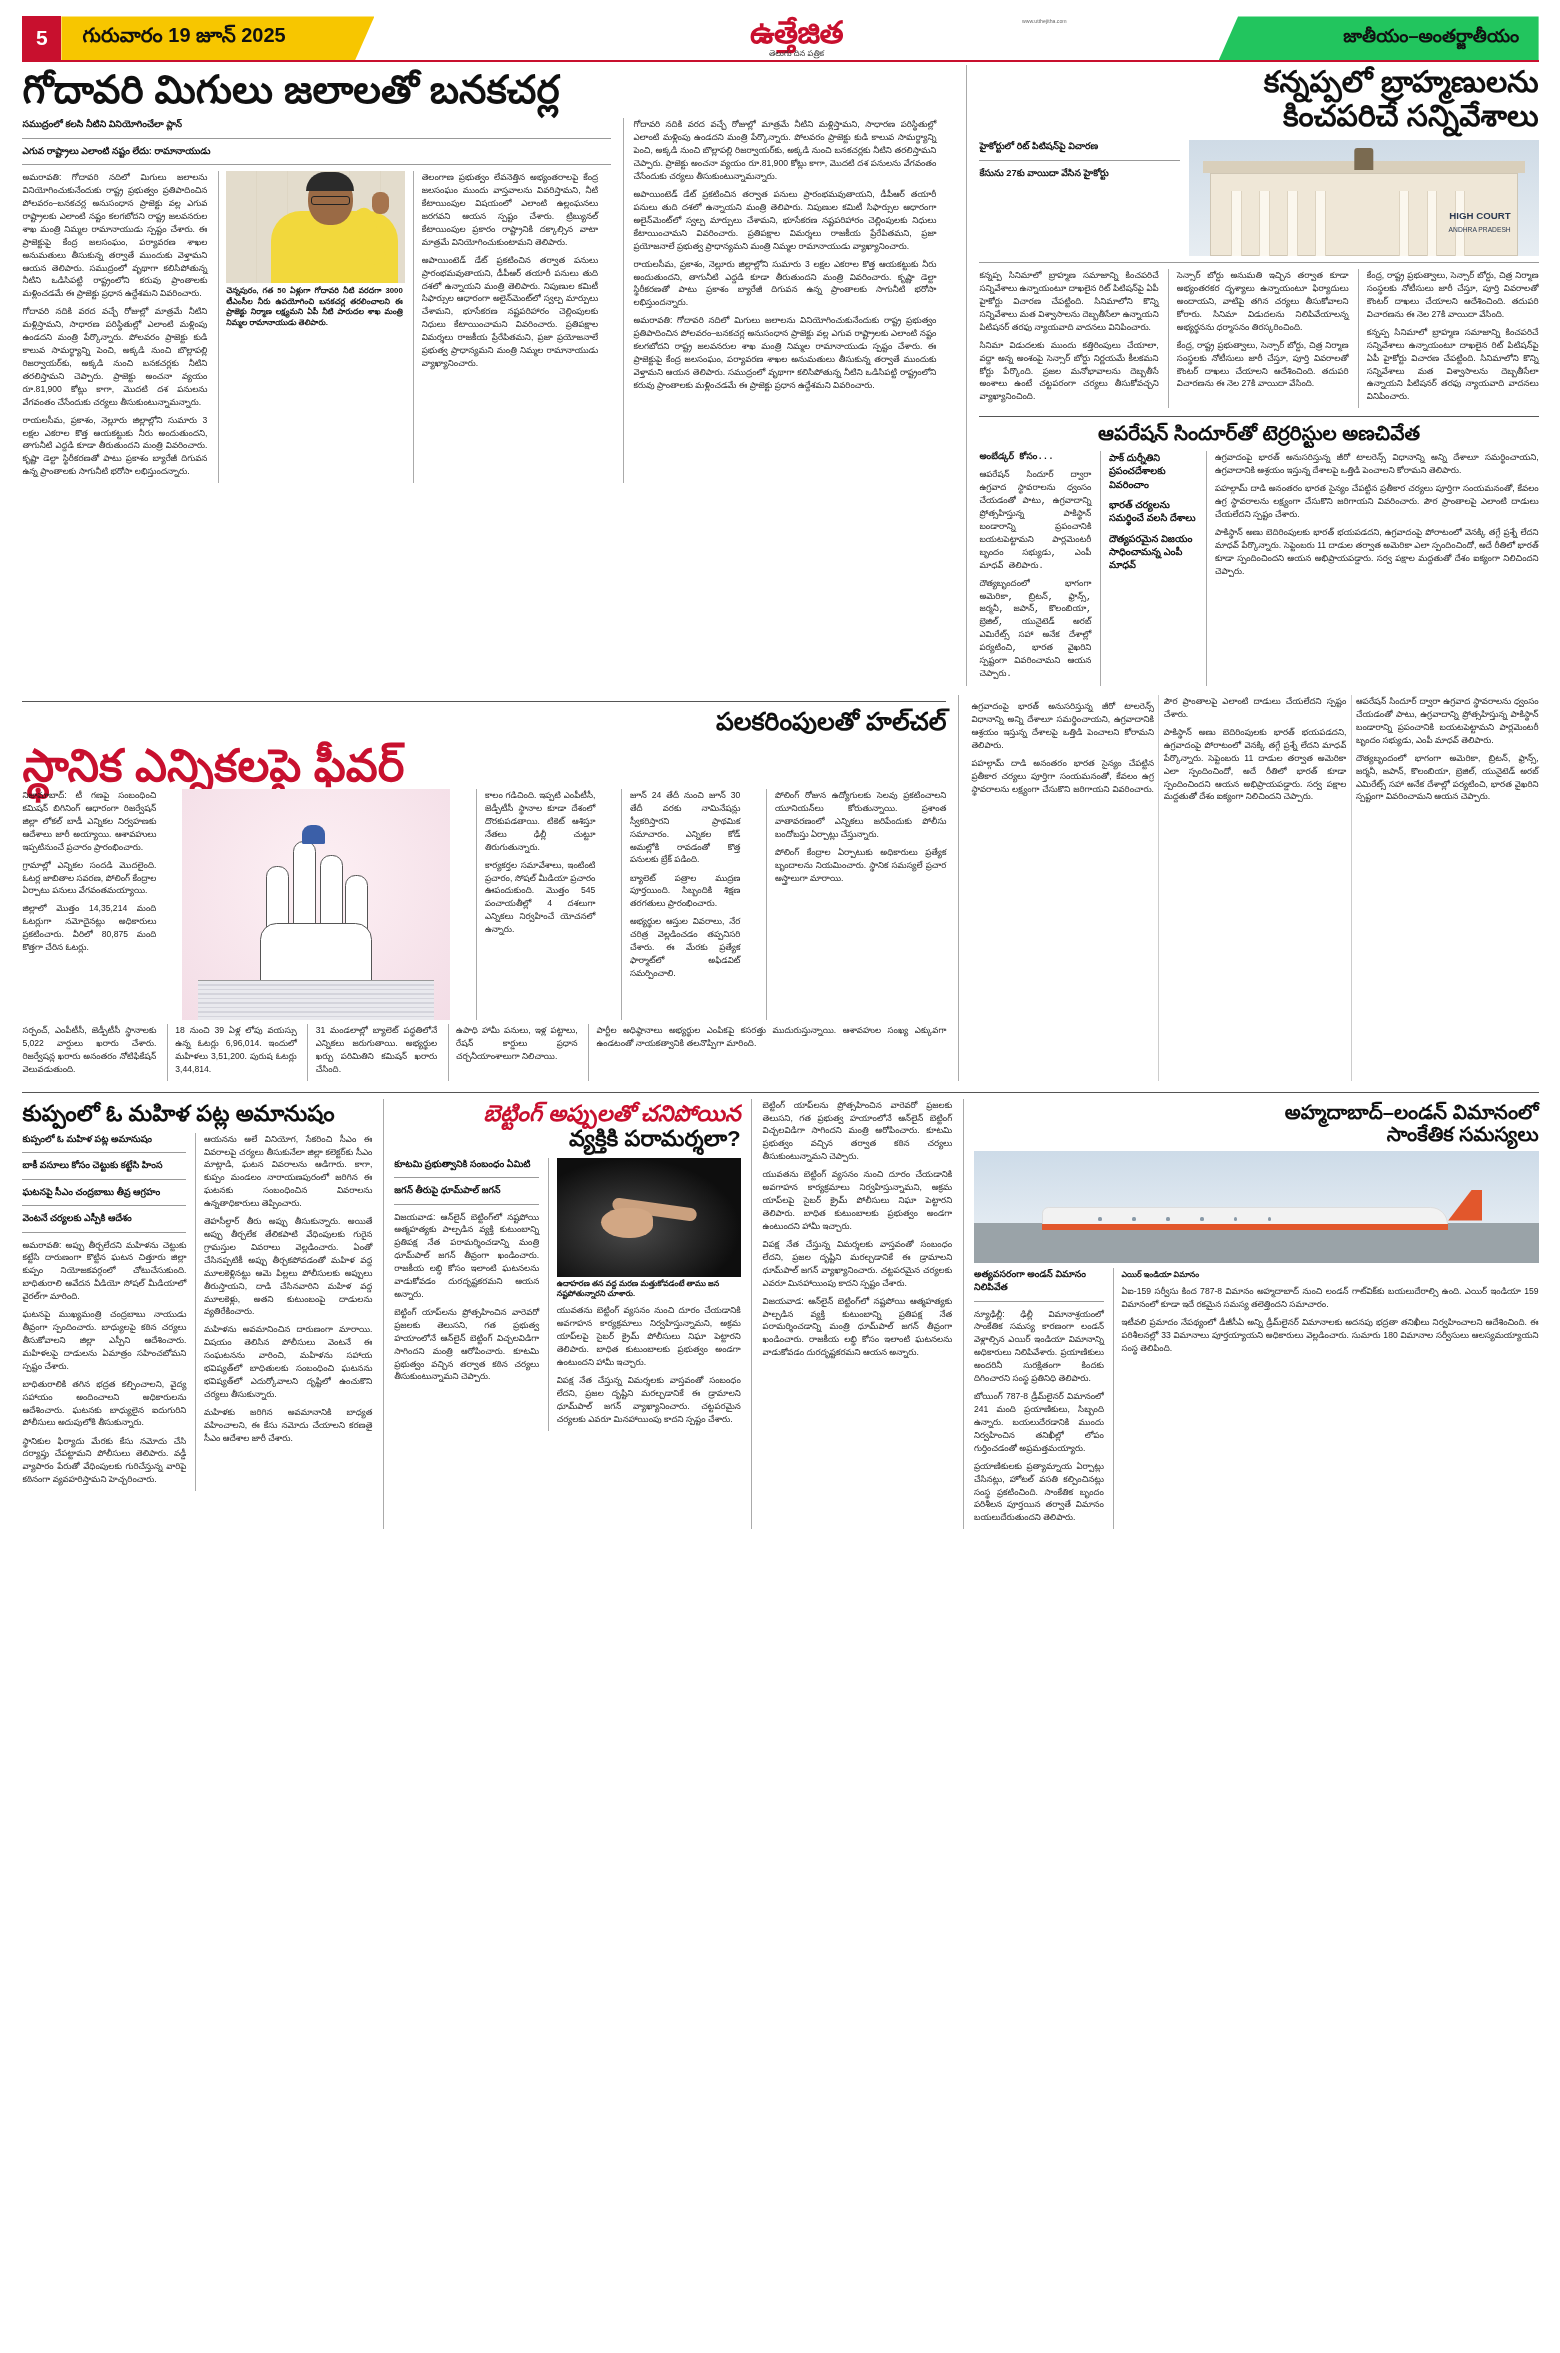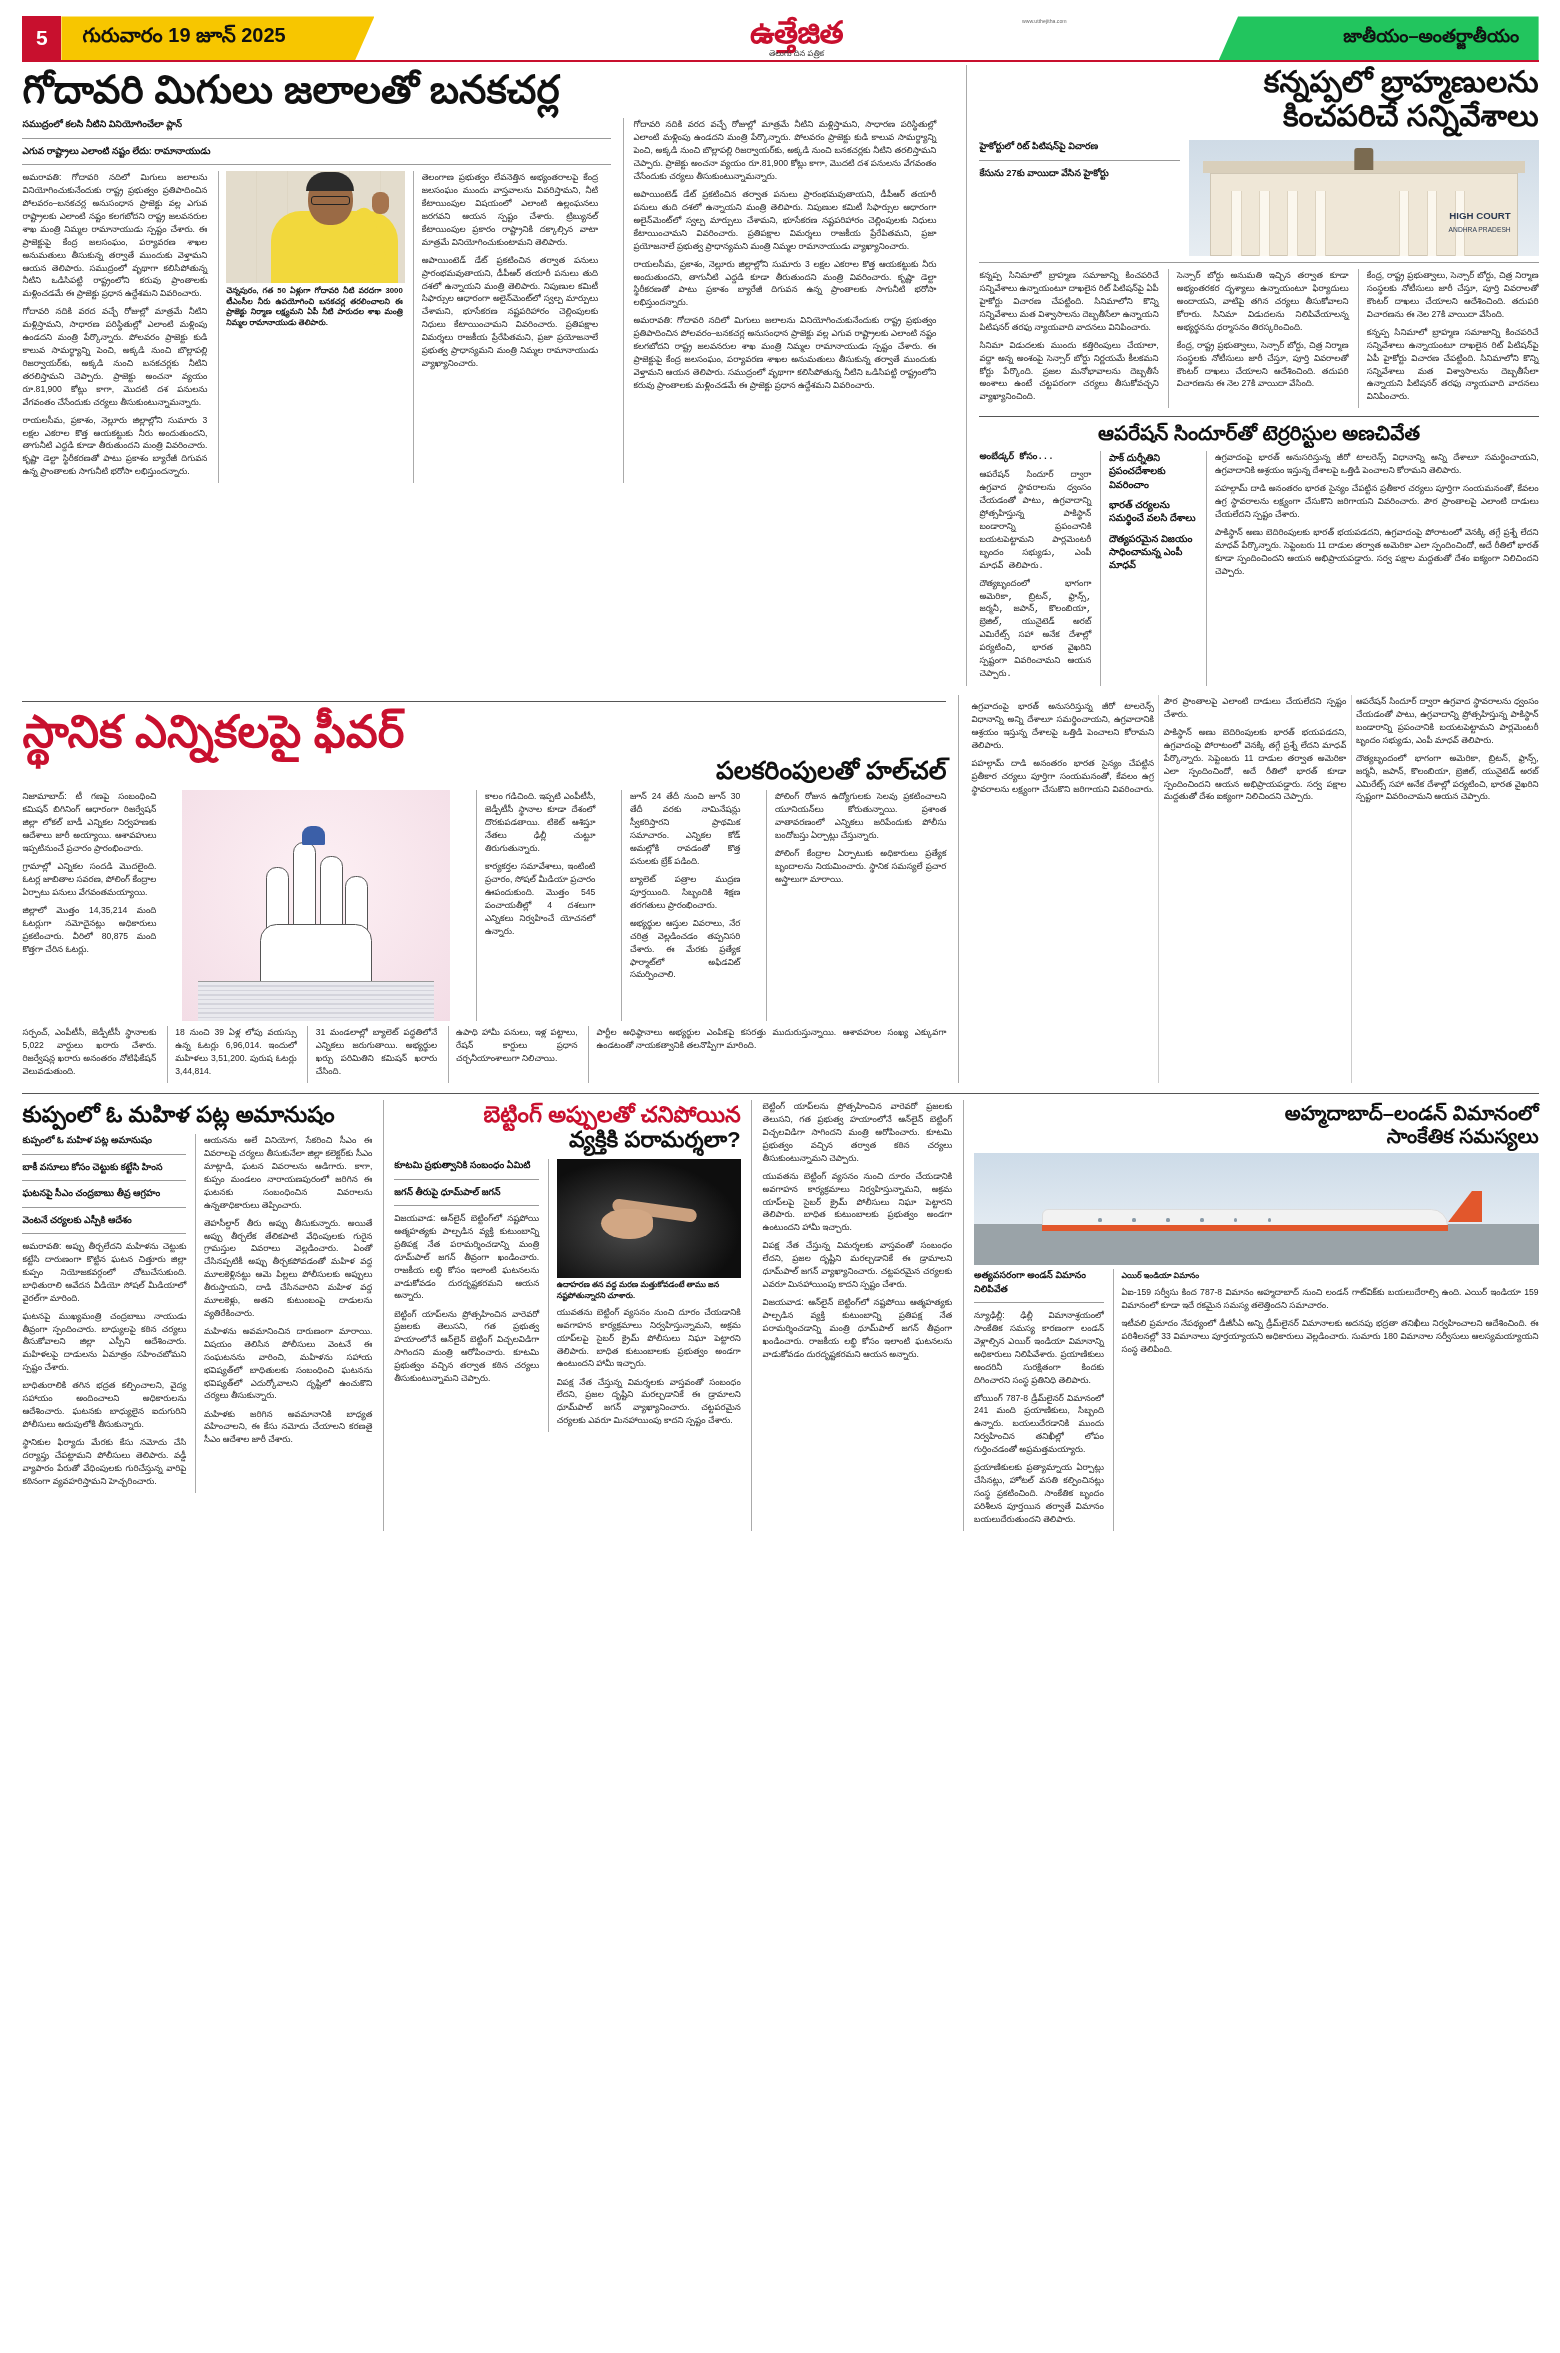--- a/index.html
+++ b/index.html
@@ -369,22 +369,22 @@
           <p>పాకిస్థాన్ అణు బెదిరింపులకు భారత్ భయపడదని, ఉగ్రవాదంపై పోరాటంలో వెనక్కి తగ్గే ప్రశ్నే లేదని మాధవ్ పేర్కొన్నారు. సెప్టెంబరు 11 దాడుల తర్వాత అమెరికా ఎలా స్పందించిందో, అదే రీతిలో భారత్ కూడా స్పందించిందని ఆయన అభిప్రాయపడ్డారు. సర్వ పక్షాల మద్దతుతో దేశం ఐక్యంగా నిలిచిందని చెప్పారు.</p>
         </div>
           </div>
       </div>
     </div>
   </div>
 
   <div style="display:flex;gap:12px;margin-top:9px;">
     <div style="width:924px;">
       <div class="rule" style="border-top:1.5px solid #555;"></div>
+      <div class="hl elect-sub" style="margin:1.5px 0 7.5px;">పలకరింపులతో హల్‌చల్</div>
       <div class="hl hl-red elect-head" style="margin:3px 0 0;">స్థానిక ఎన్నికలపై ఫీవర్</div>
-      <div class="hl elect-sub" style="margin:1.5px 0 7.5px;">పలకరింపులతో హల్‌చల్</div>
 
       <div class="row" style="gap:26px;">
         <div style="width:134px;" class="body-col">
           <p>నిజామాబాద్: టీ గణపై సంబంధించి కమిషన్ బిగినింగ్ ఆధారంగా రిజర్వేషన్ జిల్లా లోకల్ బాడీ ఎన్నికల నిర్వహణకు ఆదేశాలు జారీ అయ్యాయి. ఆశావహులు ఇప్పటినుంచే ప్రచారం ప్రారంభించారు.</p>
           <p>గ్రామాల్లో ఎన్నికల సందడి మొదలైంది. ఓటర్ల జాబితాల సవరణ, పోలింగ్ కేంద్రాల ఏర్పాటు పనులు వేగవంతమయ్యాయి.</p>
           <p>జిల్లాలో మొత్తం 14,35,214 మంది ఓటర్లుగా నమోదైనట్లు అధికారులు ప్రకటించారు. వీరిలో 80,875 మంది కొత్తగా చేరిన ఓటర్లు.</p>
         </div>
         <div style="width:268px;">
           <div class="photo photo-vote">
             <div class="pv-bg"></div>
@@ -486,21 +486,21 @@
           <p>ఆయనను ఆలే వినియోగ, సేకరించి సీఎం ఈ వివరాలపై చర్యలు తీసుకునేలా జిల్లా కలెక్టర్‌కు సీఎం మాట్లాడి, ఘటన వివరాలను ఆడిగారు. కాగా, కుప్పం మండలం నారాయణపురంలో జరిగిన ఈ ఘటనకు సంబంధించిన వివరాలను ఉన్నతాధికారులు తెప్పించారు.</p>
           <p>తెహసీల్దార్ తీరు అప్పు తీసుకున్నారు. అయితే అప్పు తీర్చలేక తేలికపాటి వేధింపులకు గురైన గ్రామస్తుల వివరాలు వెల్లడించారు. ఏంతో చేసినప్పటికీ అప్పు తీర్చకపోవడంతో మహిళ వద్ద మూలకెళ్లినట్టు ఆమె పిల్లలు పోలీసులకు అప్పులు తీరుస్తాయని, దాడి చేసినవారిని మహిళ వద్ద మూలకెళ్లు, అతని కుటుంబంపై దాడులను వ్యతిరేకించారు.</p>
           <p>మహిళను అవమానించిన దారుణంగా మారాయి. విషయం తెలిసిన పోలీసులు వెంటనే ఈ సంఘటనను వారించి, మహిళను సహాయ భవిష్యత్‌లో బాధితులకు సంబంధించి ఘటనను భవిష్యత్‌లో ఎదుర్కోవాలని దృష్టిలో ఉంచుకొని చర్యలు తీసుకున్నారు.</p>
           <p>మహిళకు జరిగిన అవమానానికి బాధ్యత వహించాలని, ఈ కేసు నమోదు చేయాలని కరణతై సీఎం ఆదేశాల జారీ చేశారు.</p>
         </div>
           </div>
       </div>
     </div>
 
     <div class="bot-b2">
-      <div class="hl h-bot-r hl-red" style="margin:3px 0 0;">బెట్టింగ్ అప్పులతో చనిపోయిన</div>
+      <div class="hl h-bot-r hl-red" style="margin:3px 0 0;font-style:italic;">బెట్టింగ్ అప్పులతో చనిపోయిన</div>
       <div class="hl h-bot-r" style="margin:1.5px 0 7.5px;">వ్యక్తికి పరామర్శలా?</div>
 
       <div class="row" style="gap:9px;">
         <div style="width:145px;">
           <div class="subhead">కూటమి ప్రభుత్వానికి సంబంధం ఏమిటి</div>
           <div class="rule"></div>
           <div class="subhead">జగన్ తీరుపై ధూమ్‌పాల్ జగన్</div>
           <div class="rule"></div>
           <div class="body-col" style="margin-top:3px;">
             <p>విజయవాడ: ఆన్‌లైన్ బెట్టింగ్‌లో నష్టపోయి ఆత్మహత్యకు పాల్పడిన వ్యక్తి కుటుంబాన్ని ప్రతిపక్ష నేత పరామర్శించడాన్ని మంత్రి ధూమ్‌పాల్ జగన్ తీవ్రంగా ఖండించారు. రాజకీయ లబ్ధి కోసం ఇలాంటి ఘటనలను వాడుకోవడం దురదృష్టకరమని ఆయన అన్నారు.</p>

